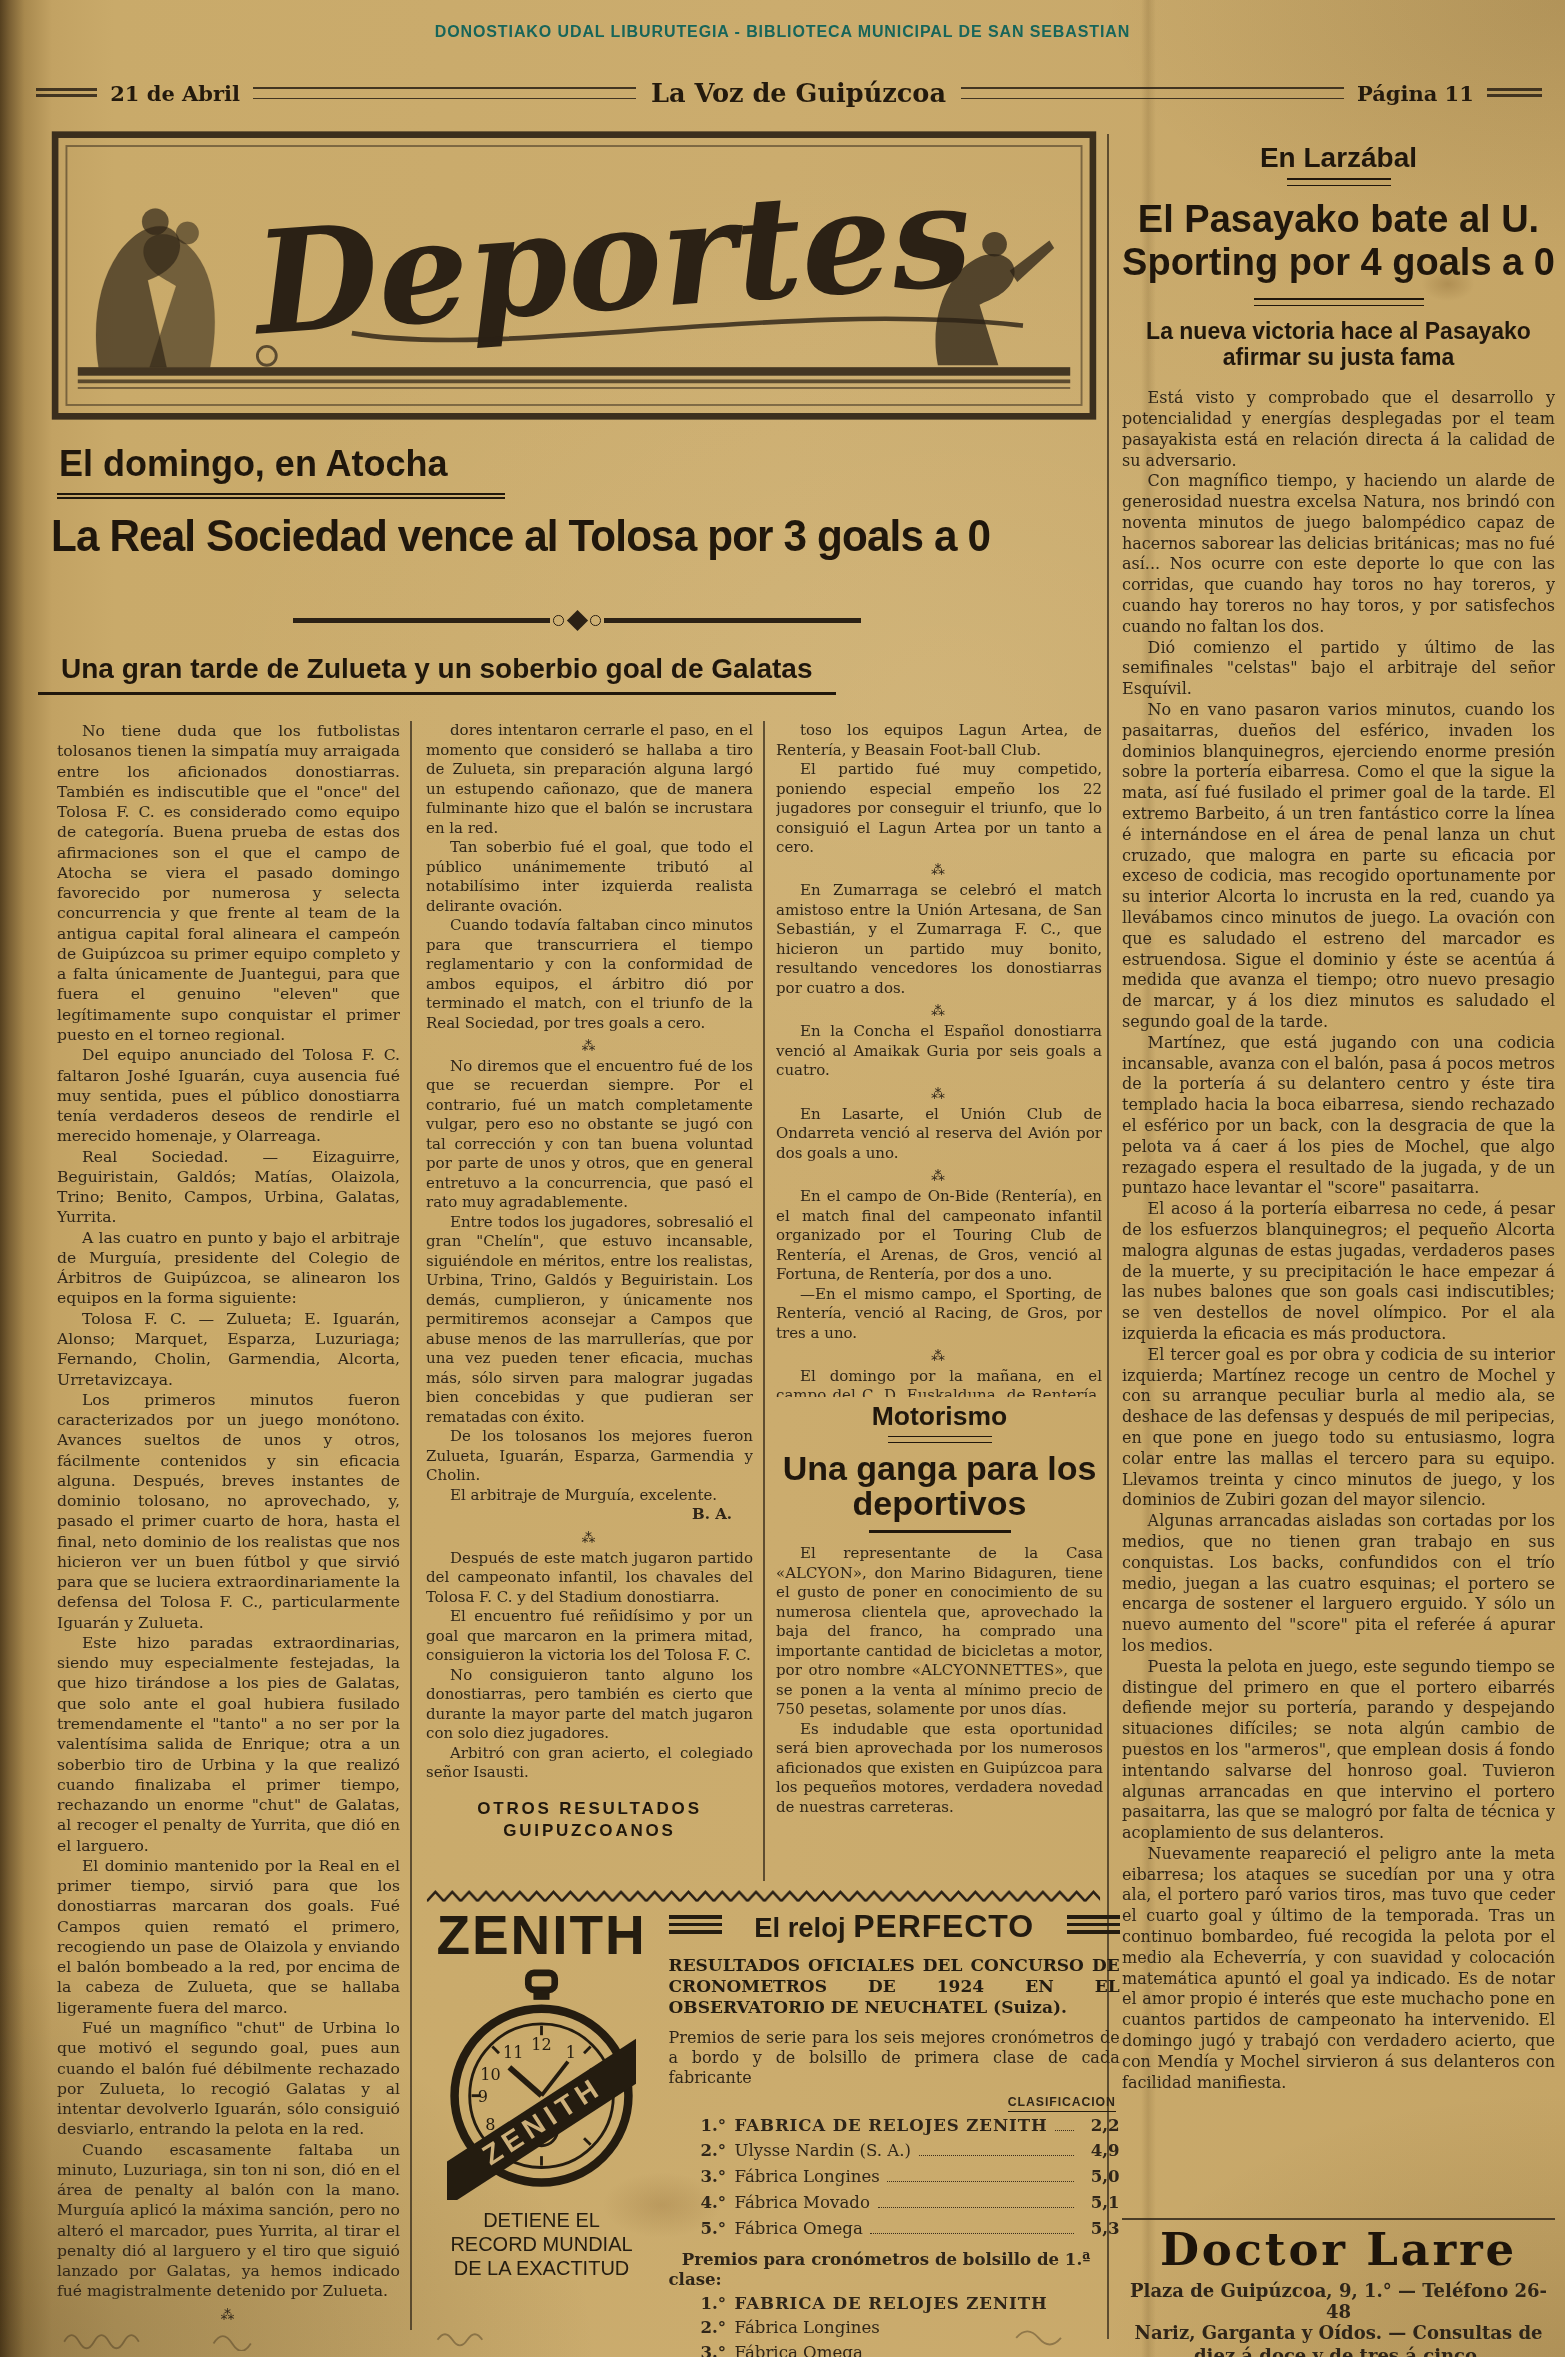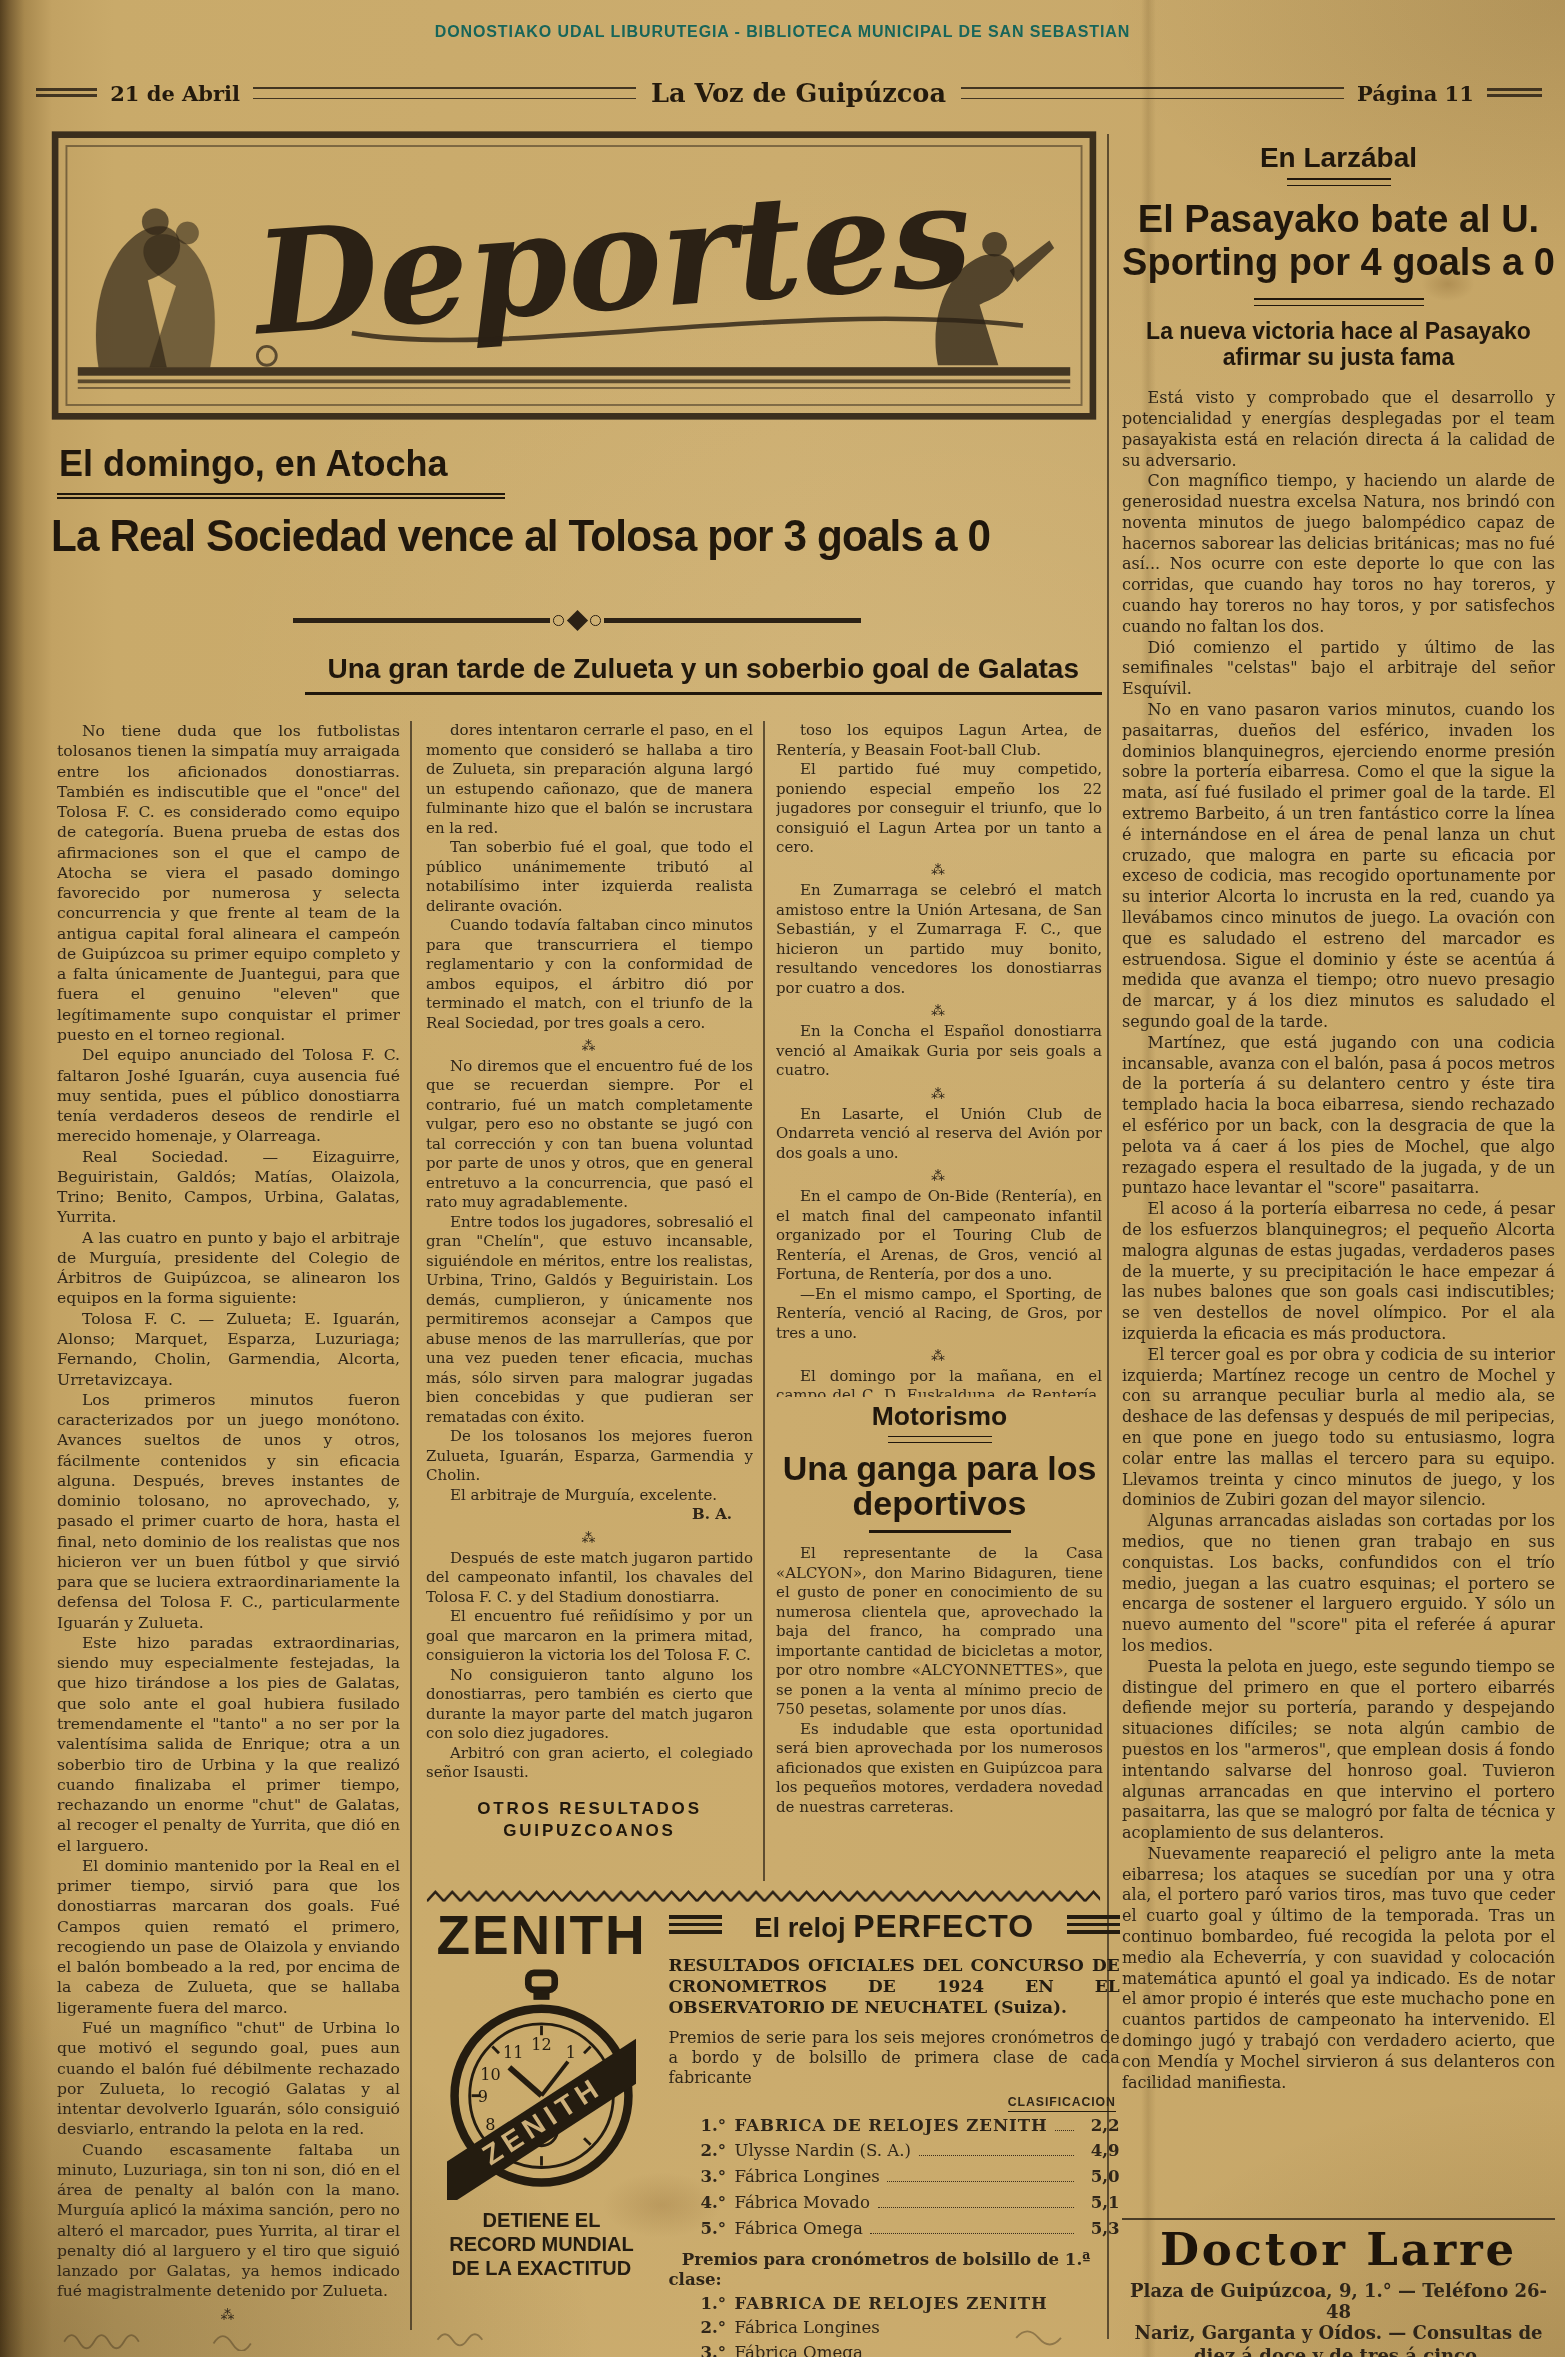--- a/index.html
+++ b/index.html
@@ -35,21 +35,21 @@
   .kicker{position:absolute;left:57px;top:443px;font-family:"Liberation Sans",sans-serif;
     font-weight:bold;font-size:36px;color:#20170c;display:inline-block;
     border-bottom:6.6px double #20170c;padding:0 57px 7.6px 1.9px;}
   .headline{position:absolute;left:51px;top:511px;width:1060px;margin:0;
     font-family:"Liberation Sans",sans-serif;font-weight:bold;font-size:44px;
     letter-spacing:-0.9px;white-space:nowrap;color:#20170c;transform:scaleX(.96);transform-origin:left;}
   .orn-divider{position:absolute;left:293px;top:613px;width:568px;display:flex;align-items:center;}
   .orn-divider .dl{flex:1;height:4.7px;background:#2b2115;}
   .orn-divider .dot{width:8.5px;height:8.5px;border:1.9px solid #2b2115;border-radius:50%;margin:0 3.8px;}
   .orn-divider .dia{width:15px;height:15px;background:#2b2115;transform:rotate(45deg);margin:0 1.9px;}
-  .subhead-wrap{position:absolute;left:52px;top:653px;width:1050px;text-align:right;}
+  .subhead-wrap{position:absolute;left:38px;top:653px;width:1050px;text-align:left;}
   .subhead{display:inline-block;margin:0;font-family:"Liberation Sans",sans-serif;font-weight:bold;
     font-size:28px;color:#20170c;border-bottom:3.8px solid #20170c;padding:0 23px 6.6px 23px;}
   
   .col p{margin:0;text-indent:1.6em;text-align:justify;hyphens:auto;}
   .col p.orn{text-indent:0;text-align:center;font-size:14px;letter-spacing:1.9px;margin:3.8px 0 1.9px;font-family:"DejaVu Sans",sans-serif;}
   .col p.sign{text-align:right;text-indent:0;padding-right:21px;font-weight:bold;}
   .col p.colhead{text-indent:0;text-align:center;font-weight:bold;font-family:"Liberation Sans",sans-serif;
     letter-spacing:2.8px;font-size:17px;margin:15px 0 9.5px;color:#20170c;}
   .col1{position:absolute;left:57px;top:721px;width:343px;height:1599px;overflow:hidden;font-size:15.6px;line-height:1.3;}
   .col2{position:absolute;left:426px;top:721px;width:327px;height:1160px;overflow:hidden;font-size:15px;line-height:1.3;}
@@ -74,21 +74,21 @@
   .r-hrule{width:170px;height:5.7px;border-top:2.8px solid #20170c;border-bottom:1.9px solid #20170c;margin:13.2px auto 11.4px;}
   .r-sub{font-family:"Liberation Sans",sans-serif;font-weight:bold;font-size:23px;line-height:1.16;
     text-align:center;color:#20170c;}
   .r-body{position:relative;margin-top:17px;font-size:16px;line-height:1.3;height:1756px;overflow:hidden;}
   
   .zigzag{position:absolute;left:424px;top:1889px;}
   
   .zenith{position:absolute;left:424px;top:1908px;width:681px;height:437px;display:flex;}
   .z-left{width:235px;flex:none;text-align:center;}
   .z-brand{font-family:"Liberation Sans",sans-serif;font-weight:bold;font-size:55px;letter-spacing:1.9px;color:#241c10;line-height:1;}
-  .z-slogan{font-family:"Liberation Sans",sans-serif;font-weight:bold;font-size:20px;line-height:1.2;color:#241c10;margin-top:3.8px;}
+  .z-slogan{font-family:"Liberation Sans",sans-serif;font-weight:normal;font-size:20px;line-height:1.2;color:#241c10;margin-top:3.8px;}
   .z-right{flex:1;padding-left:9.5px;}
   .z-titlerow{display:flex;align-items:center;justify-content:space-between;}
   .bars{width:53px;height:23px;background:repeating-linear-gradient(#241c10 0 3.8px,transparent 3.8px 7.6px);}
   .z-title{font-family:"Liberation Sans",sans-serif;font-weight:bold;font-size:27.4px;color:#241c10;white-space:nowrap;}
   .z-title b{font-size:32px;letter-spacing:0.9px;}
   .z-sub{margin:9.5px 0 0;font-weight:bold;font-size:17px;line-height:1.25;text-align:justify;color:#241c10;}
   .z-intro{margin:9.5px 0 0;font-size:16px;line-height:1.25;text-align:justify;}
   .z-clasif{font-family:"Liberation Sans",sans-serif;font-weight:bold;font-size:12.3px;letter-spacing:0.9px;
     text-align:right;margin:7.6px 3.8px 3.8px 0;border-bottom:0;}
   .z-clasif span{border-bottom:1.9px solid #241c10;padding-bottom:1.9px;}

